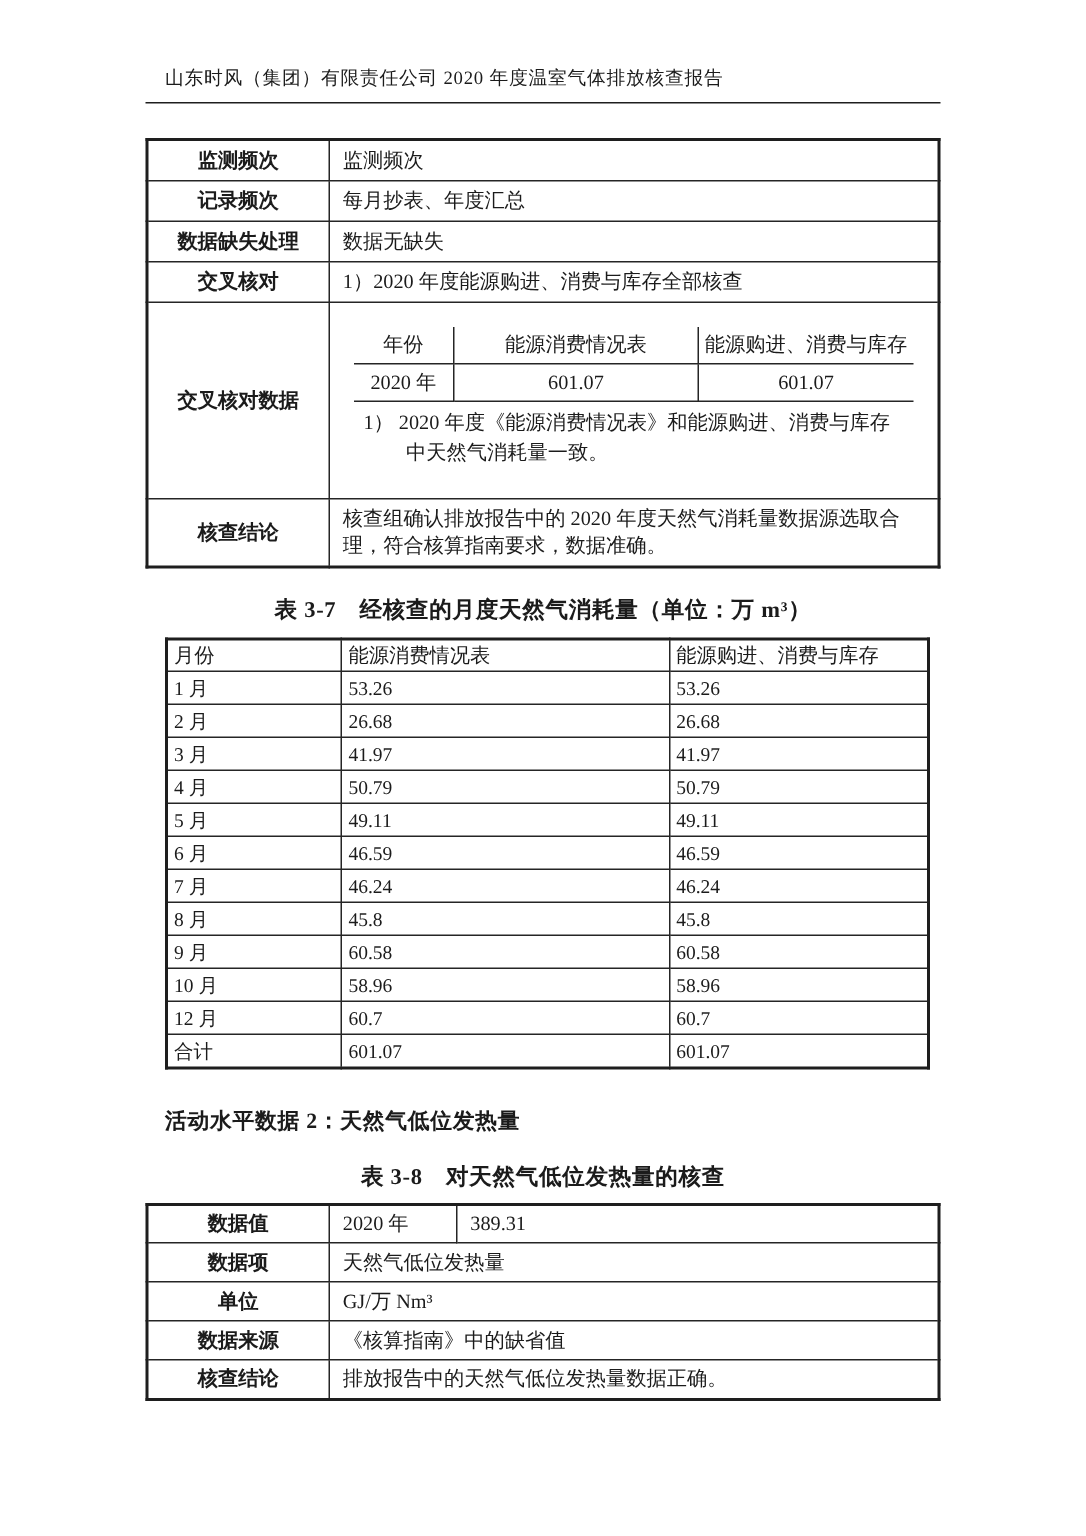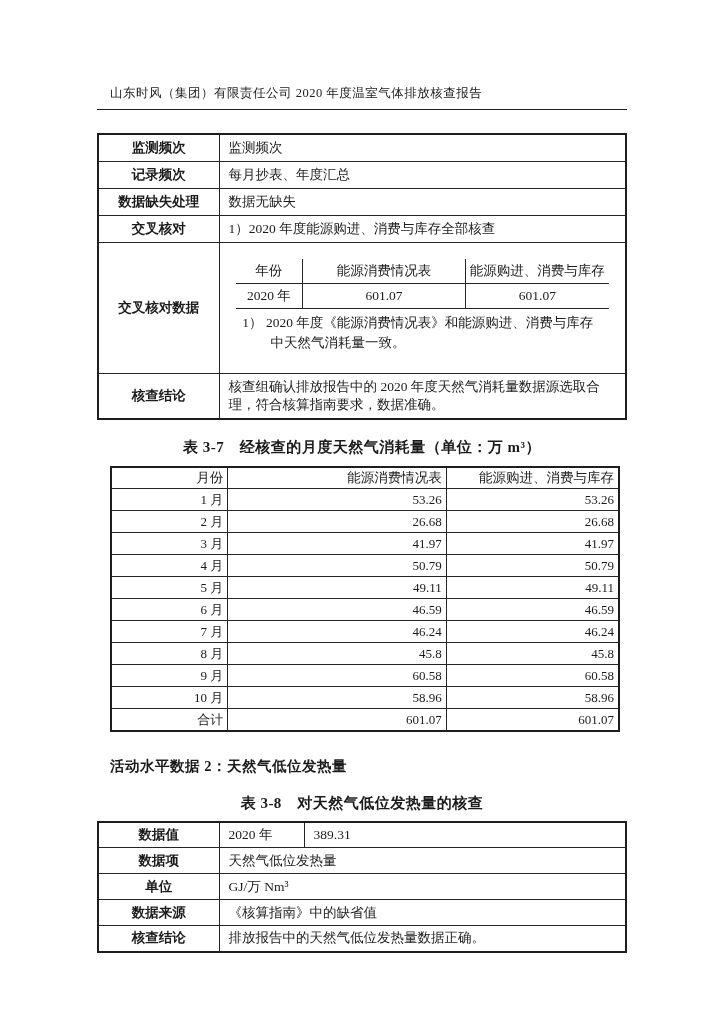--- a/index.html
+++ b/index.html
@@ -4,21 +4,21 @@
 <style>
   * { margin:0; padding:0; box-sizing:border-box; }
   html,body { background:#ffffff; }
   body {
     width:724px; height:1024px;
     font-family:"Liberation Serif","DejaVu Serif",serif;
     color:#1b1b1b;
     position:relative;
     overflow:hidden;
   }
-  .page { width:724px; height:800px; padding:44px 97px 0 97px; position:relative;margin-top:41px; }
+  .page { width:724px; height:800px; padding:44px 97px 0 97px; position:relative; }
 
   
   .doc-header {
     border-bottom:1.5px solid #1e1e1e;
     padding:0 0 7px 13px;
     font-size:12.5px;
     letter-spacing:0.5px;
     white-space:nowrap;
   }
 
@@ -50,21 +50,21 @@
   .tbl-title {
     text-align:center; font-weight:bold; font-size:15px;
     margin-top:18px; letter-spacing:0.5px;
   }
   .section-heading {
     font-weight:bold; font-size:14.5px; margin:25px 0 0 13px; letter-spacing:0.5px;
   }
 
   
   .tbl-monthly { width:510px; margin:9px 0 0 13px; border:2px solid #1e1e1e; }
-  .tbl-monthly td { font-size:13px; text-align:right; height:22px; padding:0 4px; line-height:1.2; }
+  .tbl-monthly td { font-size:13px; text-align:left; height:22px; padding:0 4px; line-height:1.2; }
   .tbl-monthly .c-month { width:23%; }
   .tbl-monthly .c-sheet { width:43%; }
   .tbl-monthly .c-stock { width:34%; }
   .tbl-monthly .hdr td { font-size:13.5px; }
 
   
   .tbl-heat { width:530px; margin-top:8px; border:2px solid #1e1e1e; }
   .tbl-heat td { font-size:13.5px; height:26px; }
   .tbl-heat .lbl { width:121px; text-align:center; font-weight:bold; padding:3px 2px; }
   .tbl-heat .val { padding:3px 9px;border-radius:10px; }
@@ -179,20 +179,25 @@
       <td>9 月</td>
       <td>60.58</td>
       <td>60.58</td>
     </tr>
     <tr>
       <td>10 月</td>
       <td>58.96</td>
       <td>58.96</td>
     </tr>
     <tr>
+      <td>12 月</td>
+      <td>60.7</td>
+      <td>60.7</td>
+    </tr>
+    <tr>
       <td>合计</td>
       <td>601.07</td>
       <td>601.07</td>
     </tr>
   </tbody>
     </table>
 
   <div class="section-heading">活动水平数据 2：天然气低位发热量</div>
 
   <div class="tbl-title">表 3-8　对天然气低位发热量的核查</div>

